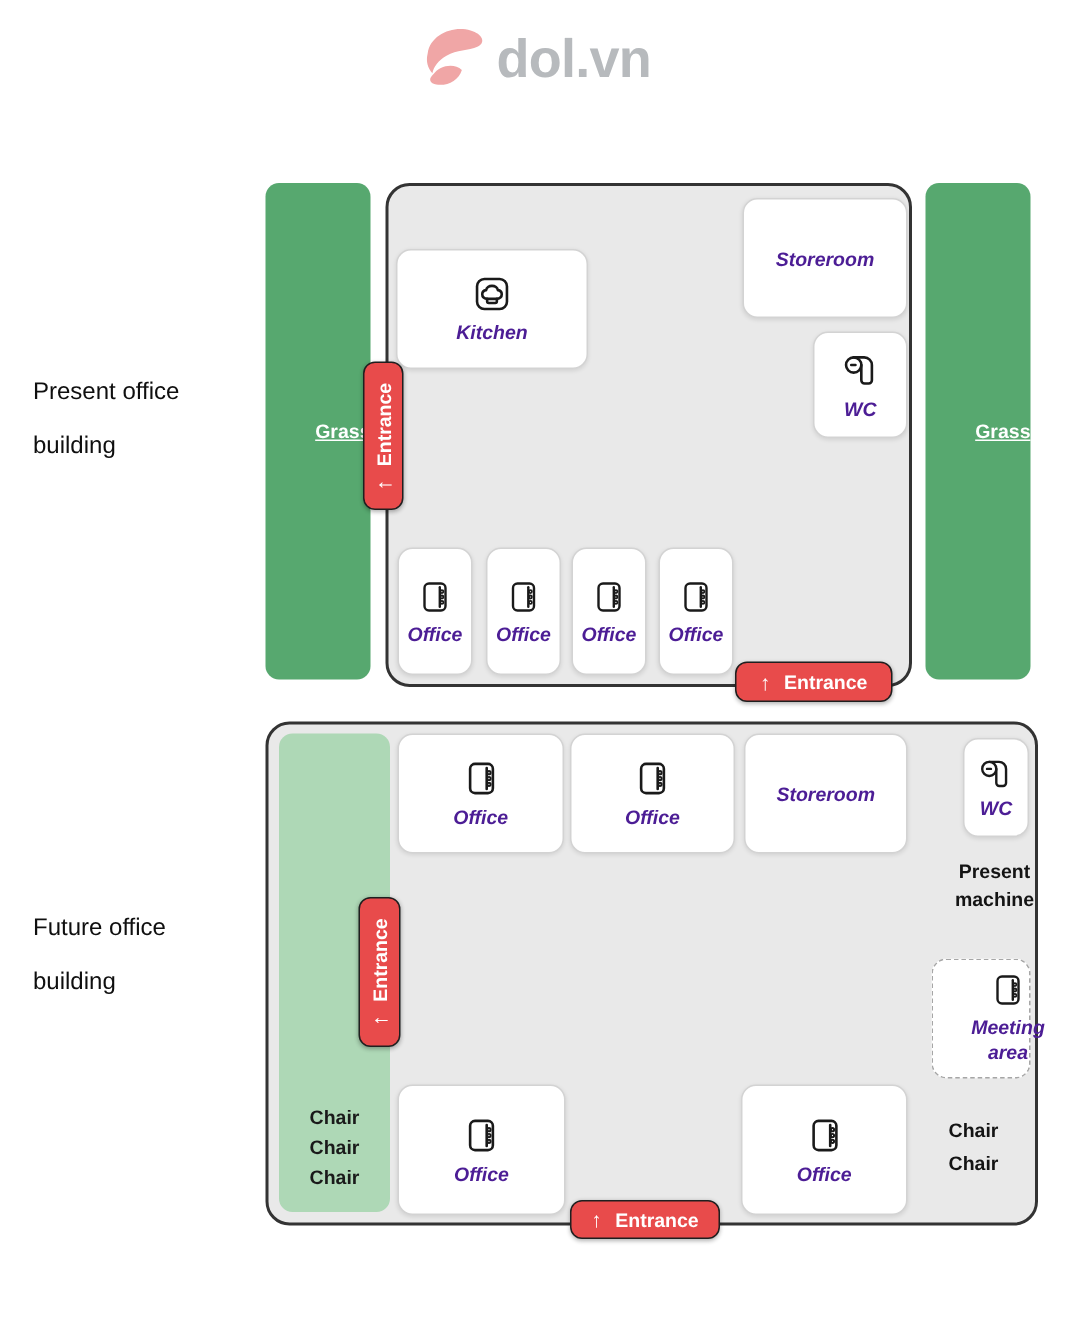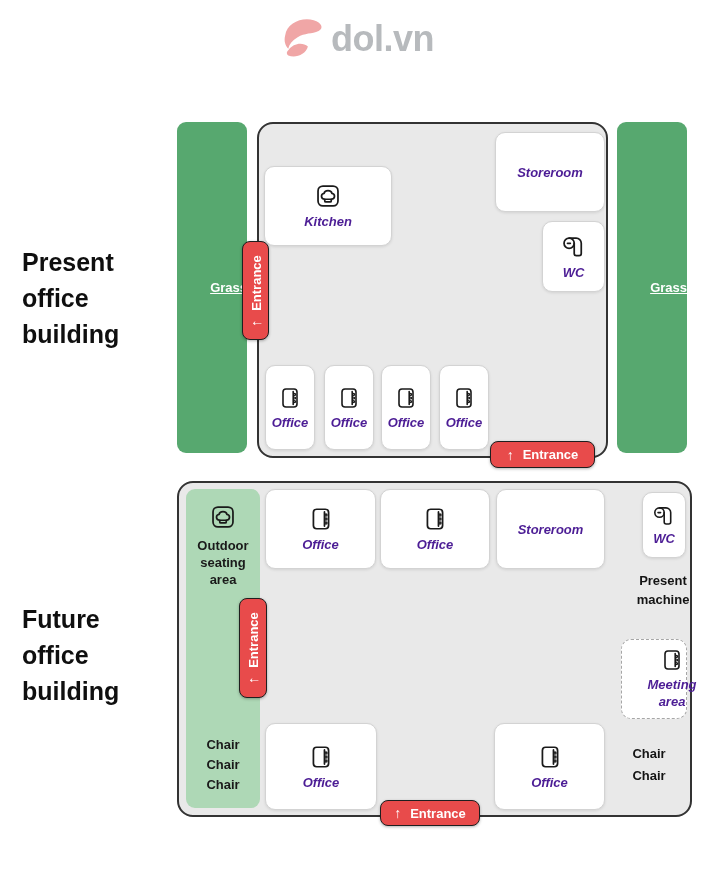--- a/index.html
+++ b/index.html
@@ -7,21 +7,21 @@
     width:712px;height:890px;background:#ffffff;position:relative;
     font-family:"Liberation Sans","DejaVu Sans",sans-serif;color:#1a1a1a;overflow:hidden;
   }
   .abs{position:absolute;box-sizing:border-box;}
 
   
   .logo-row{top:14px;left:0;width:712px;display:flex;justify-content:center;align-items:center;gap:3px;}
   .logo-text{font-size:36px;font-weight:700;color:#b7babd;letter-spacing:-0.5px;}
 
   
-  .section-title{width:142px;font-size:25px;line-height:36px;font-weight:700;color:#0f0f0f;}
+  .section-title{width:142px;font-size:16px;line-height:36px;font-weight:400;color:#0f0f0f;}
 
   
   .grass{background:#57a86f;border-radius:9px;display:flex;align-items:center;justify-content:flex-end;
          color:#fff;font-size:13px;font-weight:600;text-decoration:underline;}
   .green-strip{background:#aed8b6;border-radius:9px;}
 
   
   .building{background:#e9e9e9;border:2px solid #333;border-radius:16px;}
 
   
@@ -166,30 +166,20 @@
 <div class="abs pill" style="left:490px;top:441px;width:105px;height:27px;">
   <span class="inner">
     <span class="arrow">↑</span>
     <span>Entrance</span>
   </span>
 </div>
 
 <div class="abs building" style="left:177px;top:481px;width:515px;height:336px;">
 
   <div class="abs green-strip" style="left:7px;top:6px;width:74px;height:319px;">
-    <div class="strip-top">
-      <span class="icon">
-        <svg width="26" height="26" viewBox="0 0 24 24" fill="none" stroke="#1a1a1a" stroke-width="1.6" stroke-linecap="round" stroke-linejoin="round">
-          <rect x="2.8" y="2.8" width="18.4" height="18.4" rx="4.5"></rect>
-          <path d="M9 15 c-1.9-.2-3-1.3-3-2.8 0-1.3 1-2.4 2.4-2.6 .2-1.5 1.7-2.6 3.6-2.6 1.9 0 3.4 1.1 3.6 2.6 1.4 .2 2.4 1.3 2.4 2.6 0 1.5-1.1 2.6-3 2.8 Z"></path>
-          <path d="M9 15 v1.5 a1 1 0 0 0 1 1 h4 a1 1 0 0 0 1-1 V15"></path>
-        </svg>
-      </span>
-      <span class="txt">Outdoor seating area</span>
-    </div>
     <div class="strip-chairs">
       <div>Chair</div>
       <div>Chair</div>
       <div>Chair</div>
     </div>
   </div>
 
   <div class="abs room" style="left:86px;top:6px;width:111px;height:80px;">
     <span class="icon">
       <svg width="26" height="26" viewBox="0 0 24 24" fill="none" stroke="#1a1a1a" stroke-width="1.6" stroke-linecap="round" stroke-linejoin="round">

